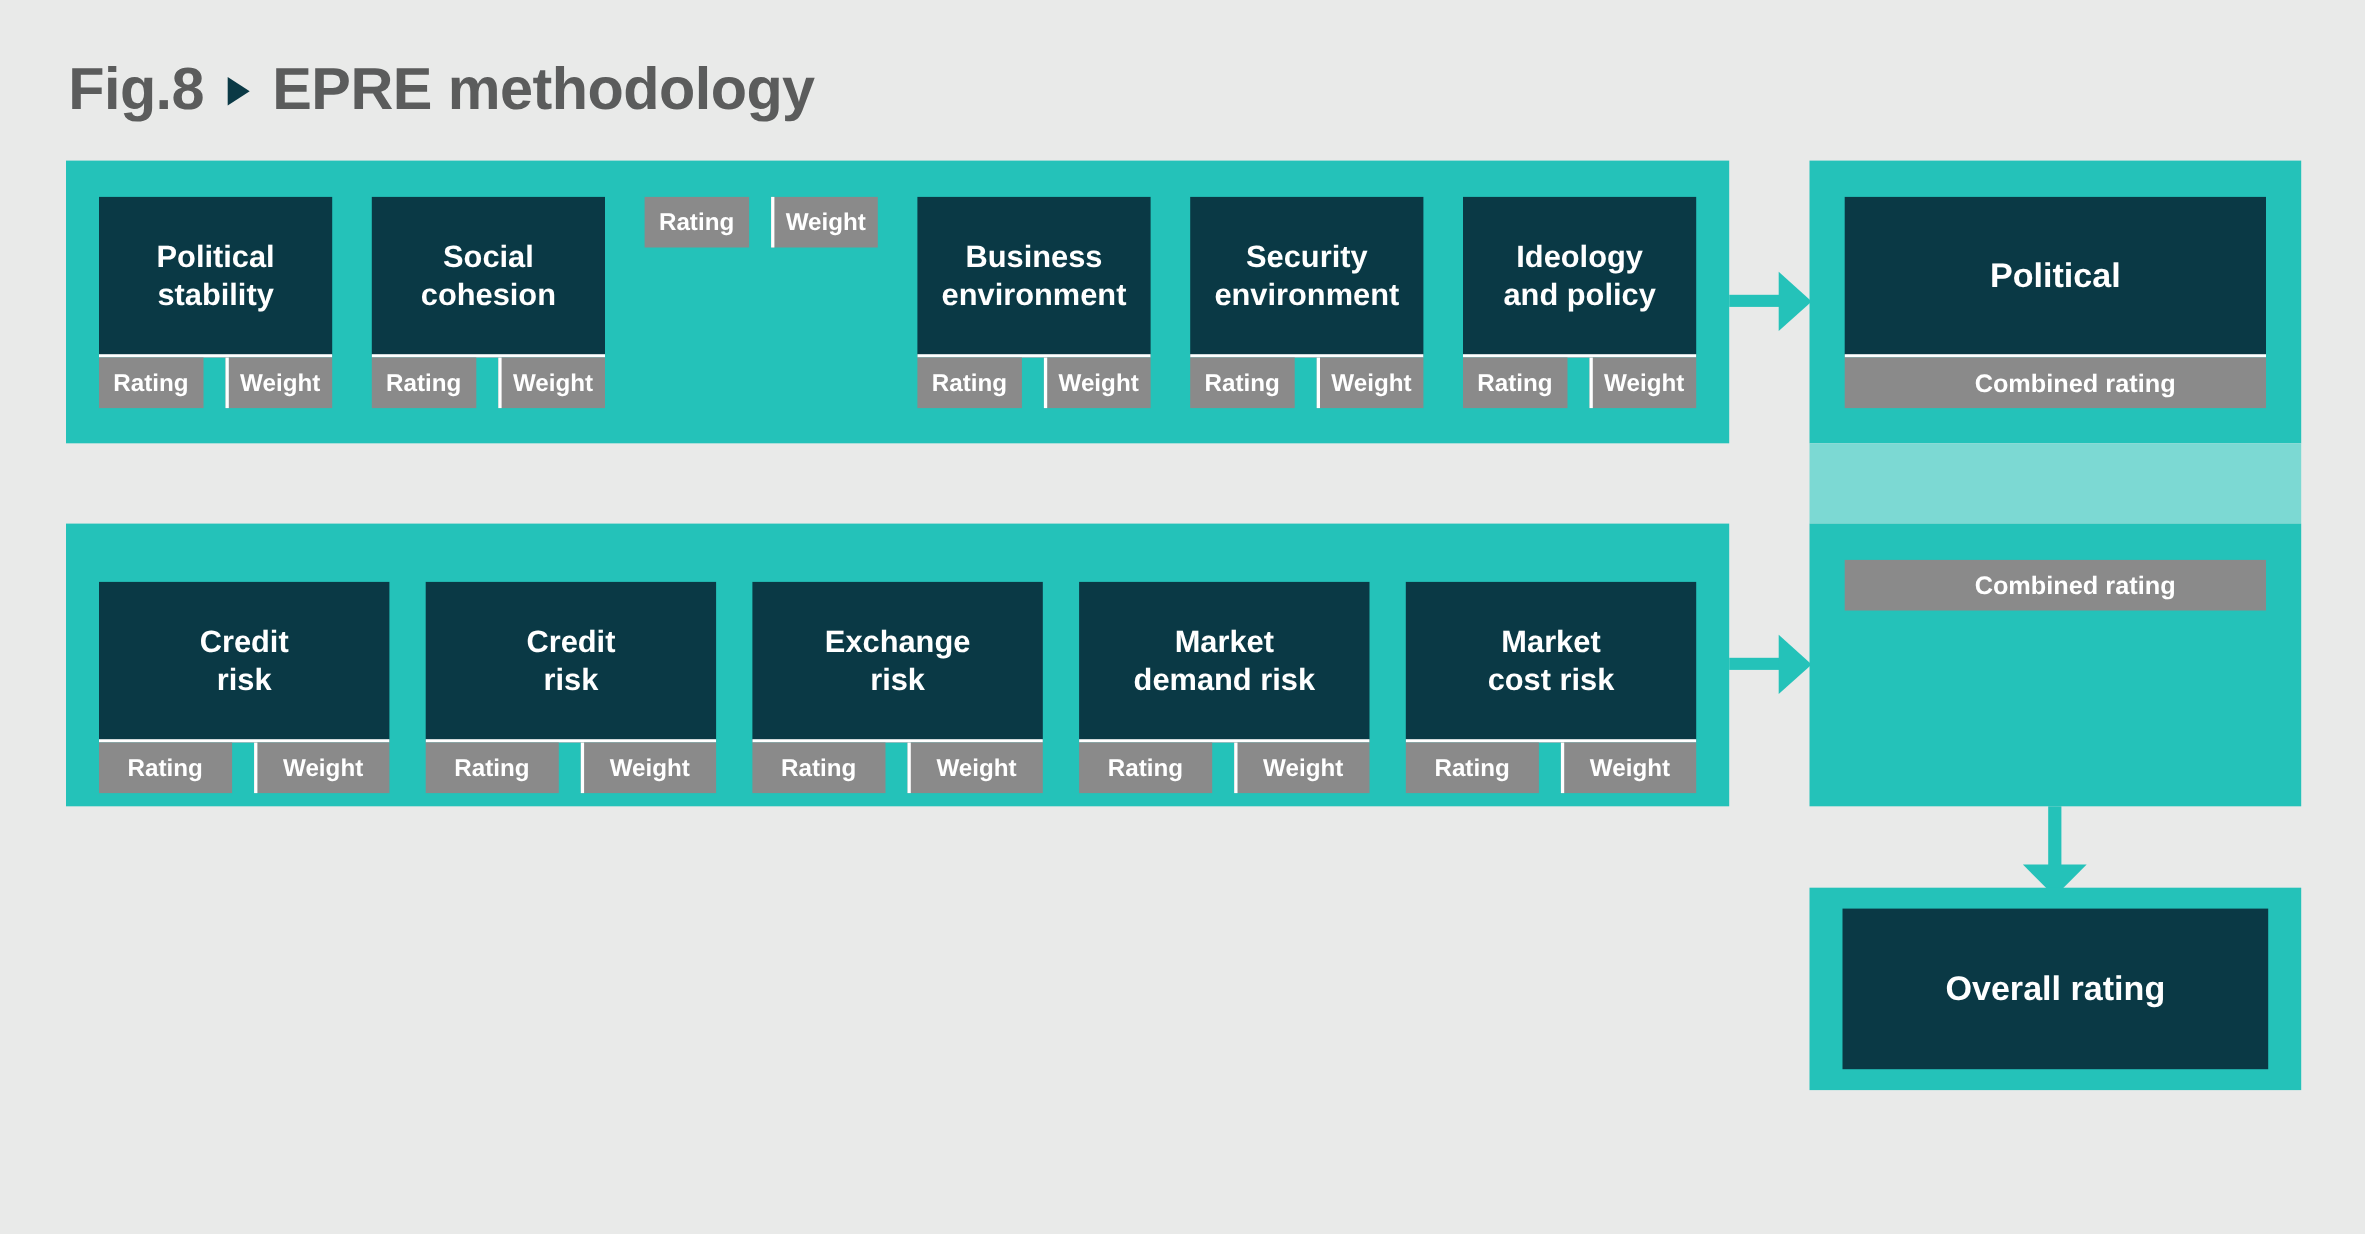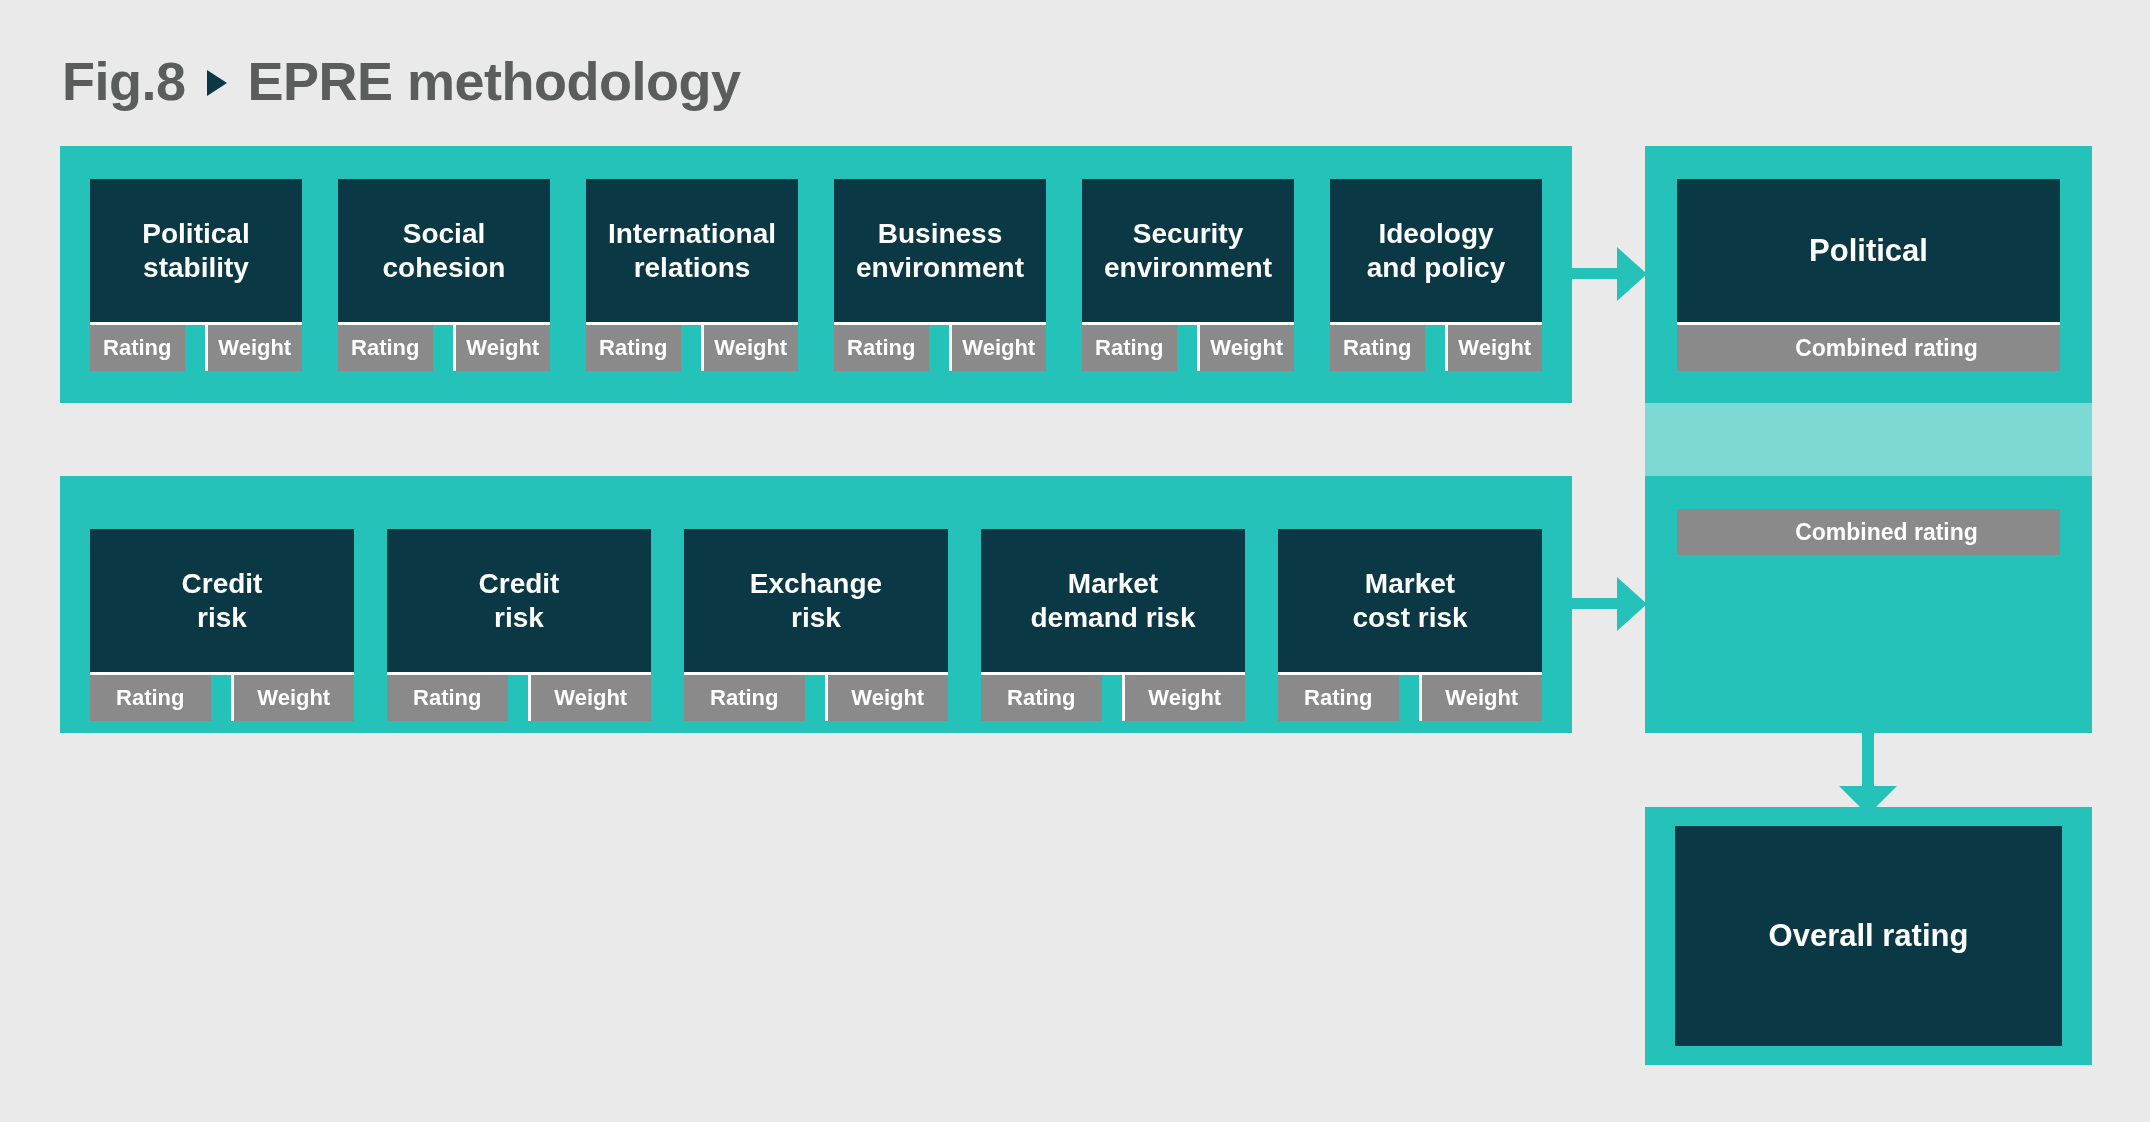--- a/index.html
+++ b/index.html
@@ -80,21 +80,21 @@
     color:var(--white);font-size:31px;font-weight:bold;
     display:flex;align-items:center;justify-content:center;text-align:center;
   }
   .result-sub{
     height:46px;background:var(--gray);
     color:var(--white);font-size:23px;font-weight:bold;
     display:flex;align-items:center;justify-content:center;padding-left:36px;
   }
 
   .overall-panel{
-    position:absolute;left:1645px;top:807px;width:447px;height:258px;
+    position:absolute;left:1645px;top:807px;width:447px;height:184px;
     background:var(--teal);box-sizing:border-box;padding:19px 30px;
   }
   .overall-box{
     width:100%;height:100%;background:var(--dark-navy);
     color:var(--white);font-size:31px;font-weight:bold;
     display:flex;align-items:center;justify-content:center;text-align:center;
   }
 
   
   .shaft{position:absolute;background:var(--teal);}
@@ -139,22 +139,20 @@
     </div>
     <div class="factor">
       <div class="factor-title">Social
 cohesion</div>
       <div class="factor-cells">
         <div class="cell rating">Rating</div>
         <div class="cell weight">Weight</div>
       </div>
     </div>
     <div class="factor">
-      <div class="factor-title">International
-relations</div>
       <div class="factor-cells">
         <div class="cell rating">Rating</div>
         <div class="cell weight">Weight</div>
       </div>
     </div>
     <div class="factor">
       <div class="factor-title">Business
 environment</div>
       <div class="factor-cells">
         <div class="cell rating">Rating</div>

